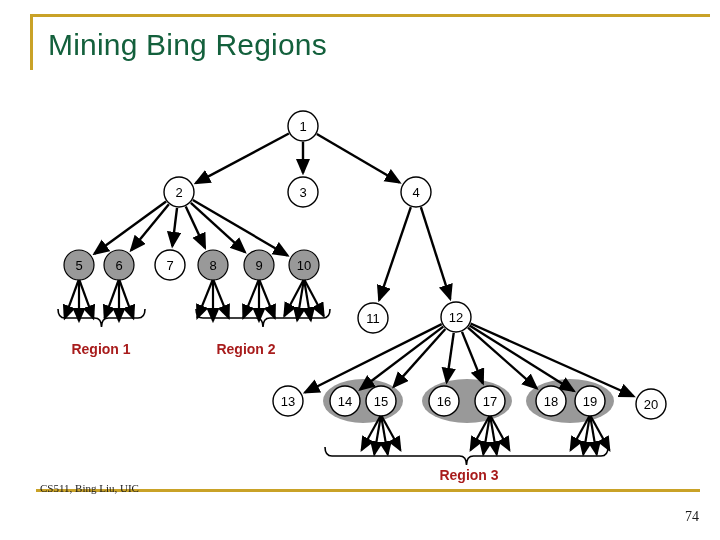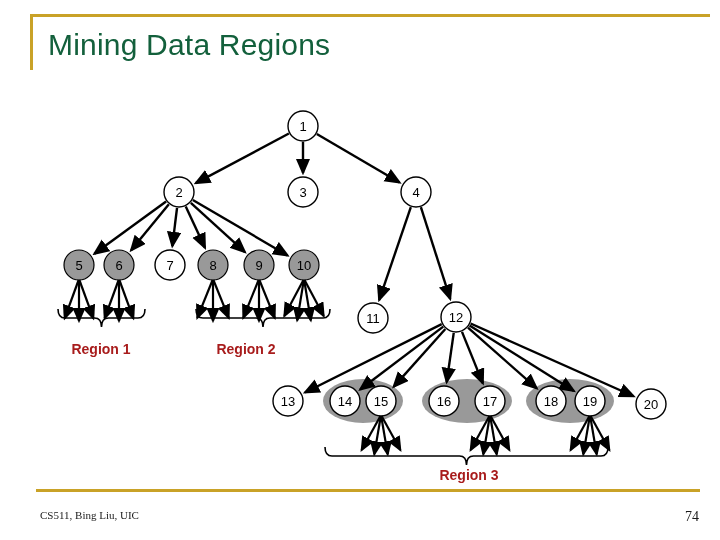--- a/index.html
+++ b/index.html
@@ -33,21 +33,21 @@
   }
   
   #footer-rule{
     position:absolute;
     left:36px; top:489px;
     width:664px; height:3px;
     background:#c9a227;
   }
   #footer-left{
     position:absolute;
-    left:40px; top:509px;
+    left:40px; top:482px;
     font-family:"Liberation Serif", serif;
     font-size:11px;
     color:#1a1a1a;
     white-space:nowrap;
   }
   #footer-page{
     position:absolute;
     left:685px; top:509px;
     font-family:"Liberation Serif", serif;
     font-size:14px;
@@ -76,21 +76,21 @@
     text-anchor:middle;
     dominant-baseline:central;
   }
 </style>
 </head>
 <body>
 
 <div id="slide">
 
   <div id="title-block"></div>
-  <div id="page-title">Mining Data Regions</div>
+  <div id="page-title">Mining Bing Regions</div>
 
   <div id="diagram">
     <svg id="svg-root" width="720" height="540" viewBox="0 0 720 540">
       <defs>
         <marker id="arrow" markerWidth="7" markerHeight="7" refX="6" refY="3" orient="auto" markerUnits="strokeWidth">
           <path d="M0,0 L7,3 L0,6 z" fill="#000"></path>
         </marker>
       </defs>
       <g id="g-ellipses">
           <ellipse cx="363" cy="401" rx="40" ry="22" fill="#999999" stroke="none"></ellipse>

